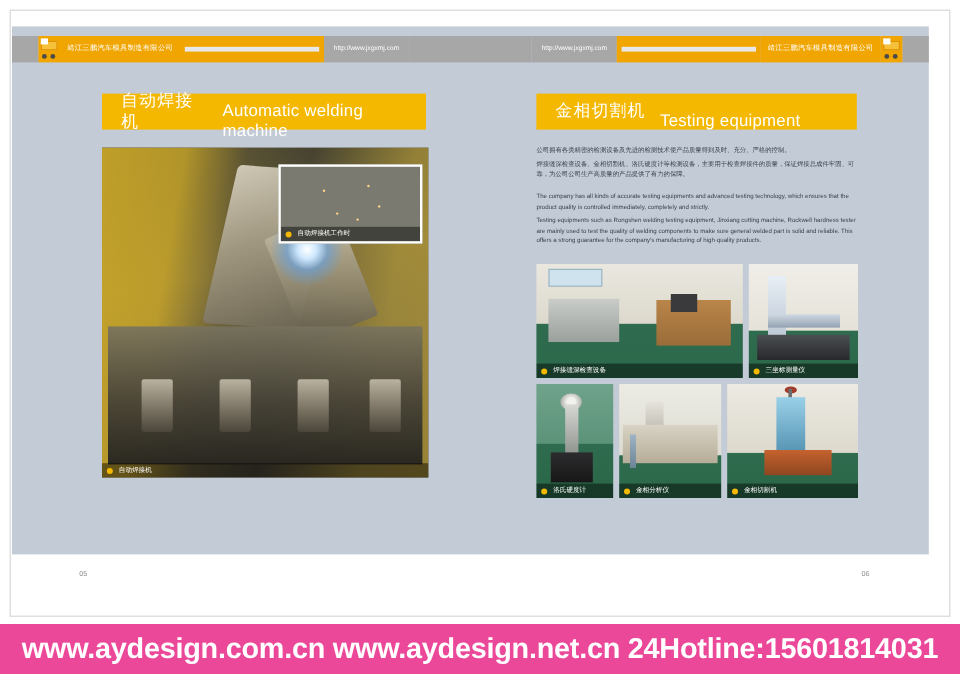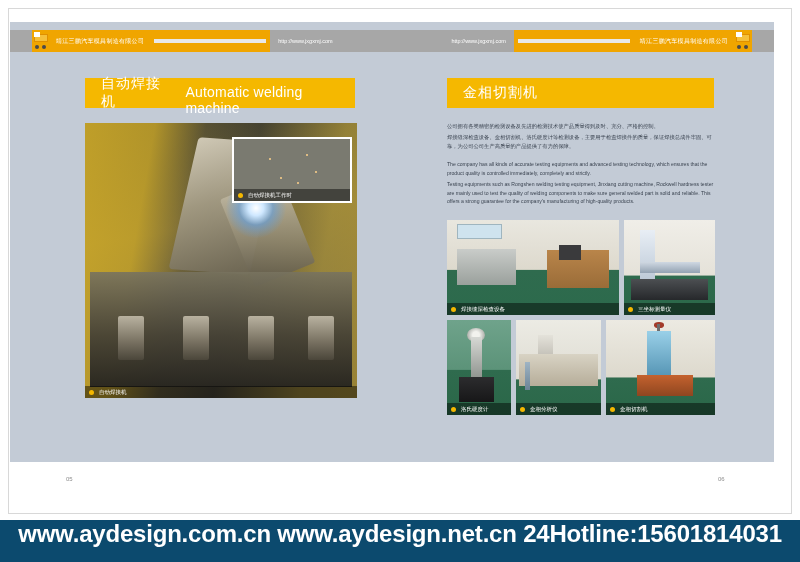--- a/index.html
+++ b/index.html
@@ -347,23 +347,23 @@
     color: #8d8d8d;
   }
   #pn-left  { left: 66px;  top: 476px; }
   #pn-right { left: 718px; top: 476px; }
 
   
   .footer {
     position: absolute;
     left: 0; top: 520px;
     width: 800px; height: 42px;
-    background: #0c4a6e;
+    background: #ec4899;
     display: flex;
-    align-items: flex-start;
+    align-items: center;
     justify-content: center;
   }
   .footer .txt {
     color: #ffffff;
     font-size: 24px;
     font-weight: bold;
     letter-spacing: -0.2px;
     white-space: nowrap;
   }
 </style>
@@ -422,20 +422,21 @@
   <div class="spk" style="left:70%;top:52%"></div>
   <div class="spk" style="left:40%;top:62%"></div>
   <div class="spk" style="left:54%;top:70%"></div>
   <div class="cap">自动焊接机工作时</div>
 </div>
 
 <div class="page-num" id="pn-left">05</div>
 
 <div class="title-banner" id="banner-right">
   <span class="cn">金相切割机</span>
+  <span class="en">Testing equipment</span>
 </div>
 
 <div class="body-text para-cn">公司拥有各类精密的检测设备及先进的检测技术使产品质量得到及时、充分、严格的控制。</div>
 <div class="body-text para-cn" style="top:133px;">焊接缝深检查设备、金相切割机、洛氏硬度计等检测设备，主要用于检查焊接件的质量，保证焊接总成件牢固、可靠，为公司公司生产高质量的产品提供了有力的保障。</div>
 
 <div class="body-text para-en">The company has all kinds of accurate testing equipments and advanced testing technology, which ensures that the product quality is controlled immediately, completely and strictly.</div>
 <div class="body-text para-en" style="top:180px;">Testing equipments such as Rongshen welding testing equipment, Jinxiang cutting machine, Rockwell hardness tester are mainly used to test the quality of welding components to make sure general welded part is solid and reliable. This offers a strong guarantee for the company's manufacturing of high-quality products.</div>
 
 <div class="photo" id="grid-lab">
   <div class="window"></div>

